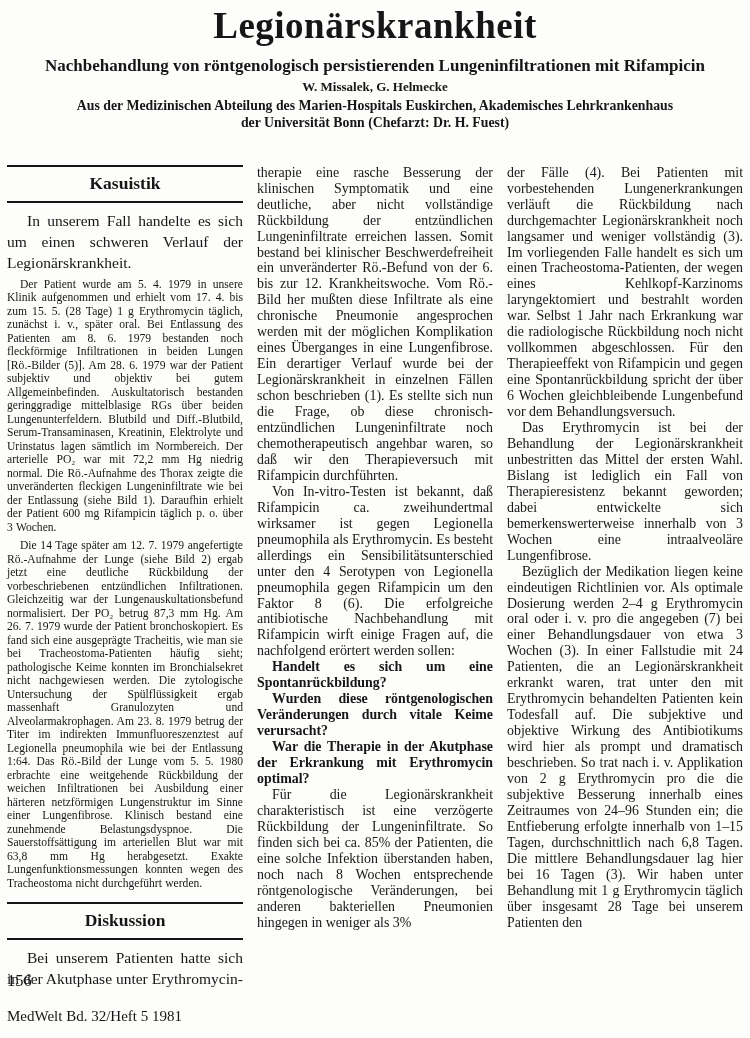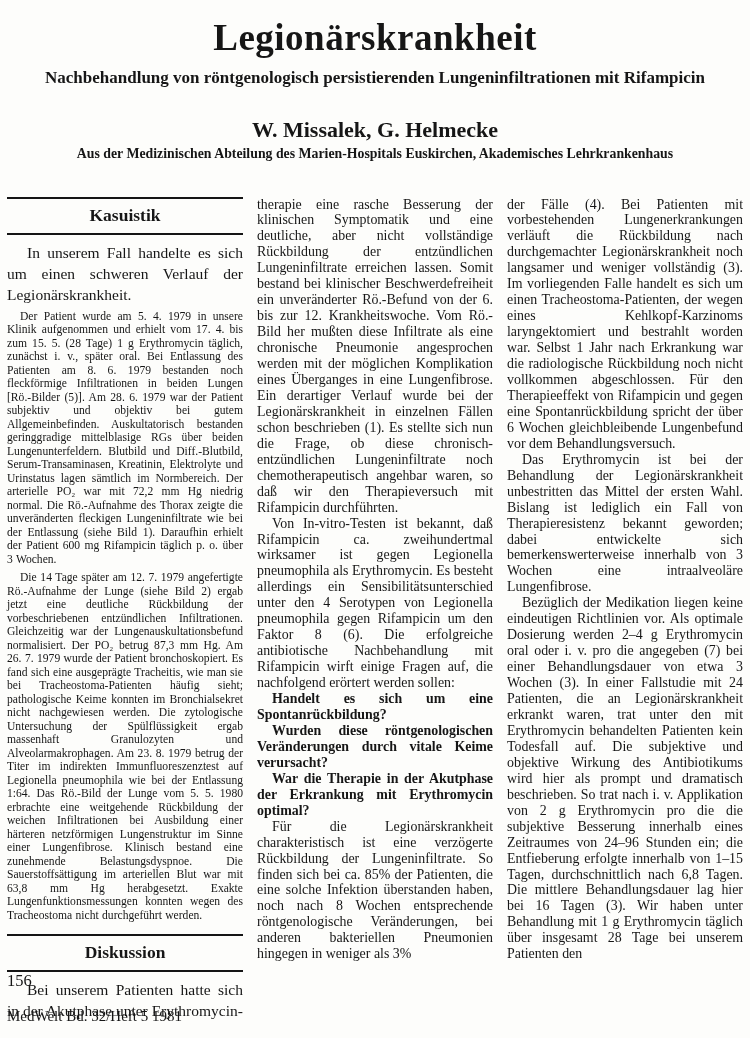--- a/index.html
+++ b/index.html
@@ -10,40 +10,40 @@
   .page {
     position: relative;
     width: 750px;
     height: 1038px;
     margin: 0 auto;
     background: #fdfdfb;
     color: #161616;
     font-family: "Liberation Serif", "DejaVu Serif", serif;
     overflow: hidden;
     box-sizing: border-box;
-    padding: 16px 7px 0 7px;
+    padding: 4px 7px 0 7px;
   }
   
   .article-header { text-align: center; }
   .article-title {
     margin: 2px 0 0 0;
     font-size: 37px;
     font-weight: 700;
     letter-spacing: 0.5px;
     line-height: 1.1;
   }
   .article-subtitle {
     margin: 9px 0 0 0;
     font-size: 17px;
     font-weight: 700;
     line-height: 1.15;
   }
   .article-authors {
-    margin-top: 30px;
-    font-size: 22px;
+    margin-top: 4px;
+    font-size: 13px;
     font-weight: 700;
   }
   .article-affiliation {
     margin-top: 3px;
     font-size: 13.8px;
     font-weight: 700;
     line-height: 1.18;
   }
   
   .columns {
@@ -113,20 +113,21 @@
 <body>
 
 <div class="page">
 
   <header class="article-header">
     <h1 class="article-title">Legionärskrankheit</h1>
     <h2 class="article-subtitle">Nachbehandlung von röntgenologisch persistierenden Lungeninfiltrationen mit Rifampicin</h2>
     <div class="article-authors">W. Missalek, G. Helmecke</div>
     <div class="article-affiliation">
       <div>Aus der Medizinischen Abteilung des Marien-Hospitals Euskirchen, Akademisches Lehrkrankenhaus</div>
+      <div>der Universität Bonn (Chefarzt: Dr. H. Fuest)</div>
     </div>
   </header>
 
   <div class="columns">
 
     <div class="col">
       <div class="section-heading">Kasuistik</div>
       <p class="lead">In unserem Fall handelte es sich um einen schweren Verlauf der Legionärskrankheit.</p>
       <p class="smalltext">Der Patient wurde am 5. 4. 1979 in unsere Klinik aufgenommen und erhielt vom 17. 4. bis zum 15. 5. (28 Tage) 1 g Erythromycin täglich, zunächst i. v., später oral. Bei Entlassung des Patienten am 8. 6. 1979 bestanden noch fleckförmige Infiltrationen in beiden Lungen [Rö.-Bilder (5)]. Am 28. 6. 1979 war der Patient subjektiv und objektiv bei gutem Allgemeinbefinden. Auskultatorisch bestanden geringgradige mittelblasige RGs über beiden Lungenunterfeldern. Blutbild und Diff.-Blutbild, Serum-Transaminasen, Kreatinin, Elektrolyte und Urinstatus lagen sämtlich im Normbereich. Der arterielle PO₂ war mit 72,2 mm Hg niedrig normal. Die Rö.-Aufnahme des Thorax zeigte die unveränderten fleckigen Lungeninfiltrate wie bei der Entlassung (siehe Bild 1). Daraufhin erhielt der Patient 600 mg Rifampicin täglich p. o. über 3 Wochen.</p>
       <p class="smalltext">Die 14 Tage später am 12. 7. 1979 angefertigte Rö.-Aufnahme der Lunge (siehe Bild 2) ergab jetzt eine deutliche Rückbildung der vorbeschriebenen entzündlichen Infiltrationen. Gleichzeitig war der Lungenauskultationsbefund normalisiert. Der PO₂ betrug 87,3 mm Hg. Am 26. 7. 1979 wurde der Patient bronchoskopiert. Es fand sich eine ausgeprägte Tracheitis, wie man sie bei Tracheostoma-Patienten häufig sieht; pathologische Keime konnten im Bronchialsekret nicht nachgewiesen werden. Die zytologische Untersuchung der Spülflüssigkeit ergab massenhaft Granulozyten und Alveolarmakrophagen. Am 23. 8. 1979 betrug der Titer im indirekten Immunfluoreszenztest auf Legionella pneumophila wie bei der Entlassung 1:64. Das Rö.-Bild der Lunge vom 5. 5. 1980 erbrachte eine weitgehende Rückbildung der weichen Infiltrationen bei Ausbildung einer härteren netzförmigen Lungenstruktur im Sinne einer Lungenfibrose. Klinisch bestand eine zunehmende Belastungsdyspnoe. Die Sauerstoffsättigung im arteriellen Blut war mit 63,8 mm Hg herabgesetzt. Exakte Lungenfunktionsmessungen konnten wegen des Tracheostoma nicht durchgeführt werden.</p>

